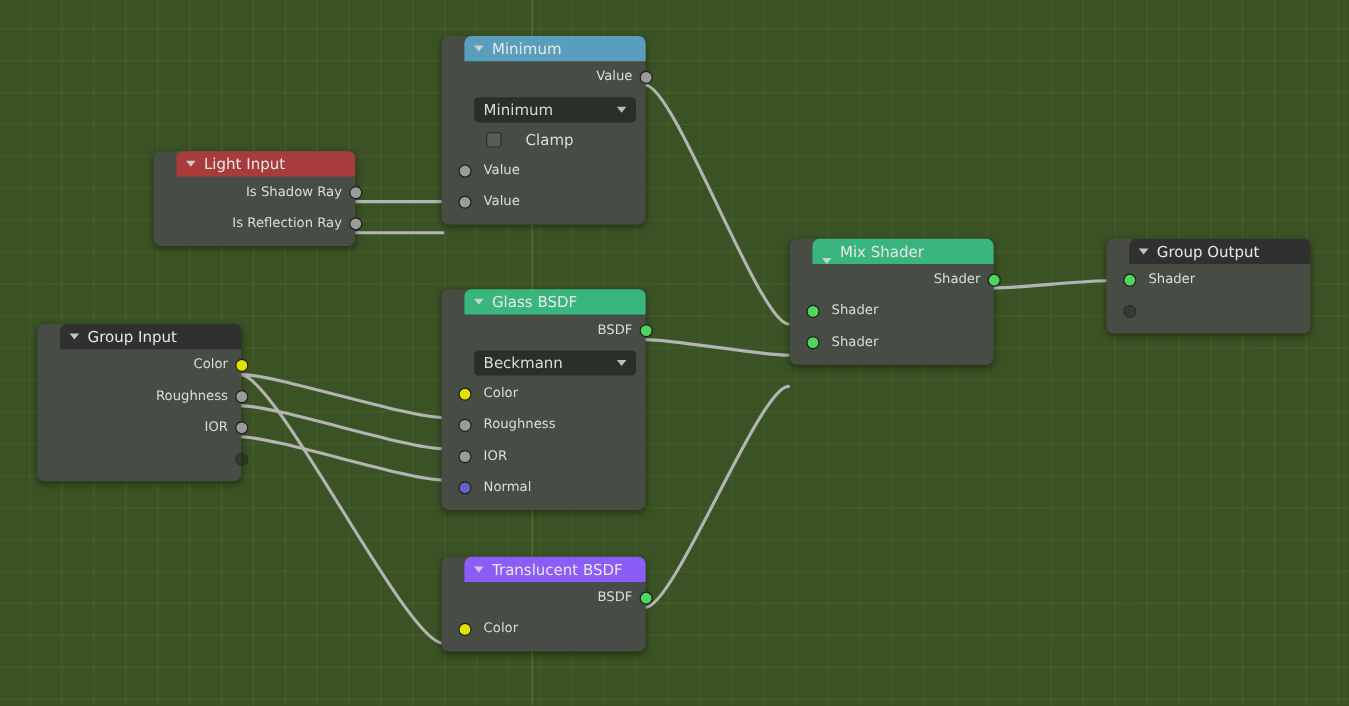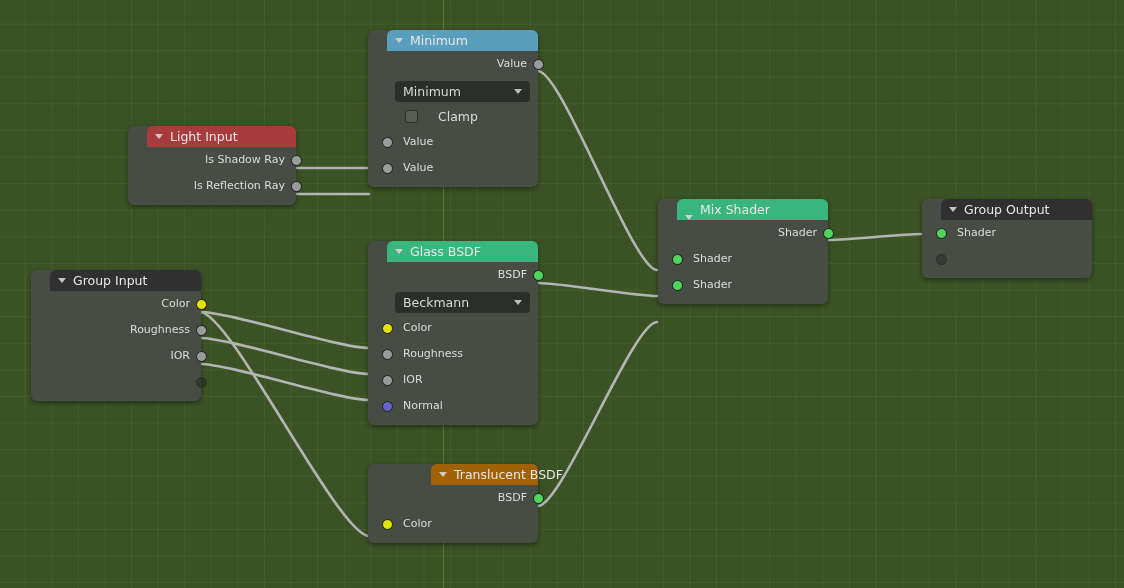--- a/index.html
+++ b/index.html
@@ -163,21 +163,21 @@
             <span class="chev"></span>
           </div>
           <div class="row in"><span class="sock left yellow"></span><span>Color</span></div>
           <div class="row in"><span class="sock left gray"></span><span>Roughness</span></div>
           <div class="row in"><span class="sock left gray"></span><span>IOR</span></div>
           <div class="row in"><span class="sock left purple"></span><span>Normal</span></div>
           <div class="pad"></div>
         </div>
       </div>
       <div class="node" style="left: 368px; top: 464px; width: 170px;">
-        <div class="node-head" style="background: #a16207; margin-left: 44px;">
+        <div class="node-head" style="background: #8b5cf6;">
           <span class="tri"></span>
           <span>Translucent BSDF</span>
         </div>
         <div class="node-body">
           <div class="row out"><span class="sock right green"></span><span>BSDF</span></div>
           <div class="row in"><span class="sock left yellow"></span><span>Color</span></div>
           <div class="pad"></div>
         </div>
       </div>
       <div class="node" style="left: 658px; top: 199px; width: 170px;">

